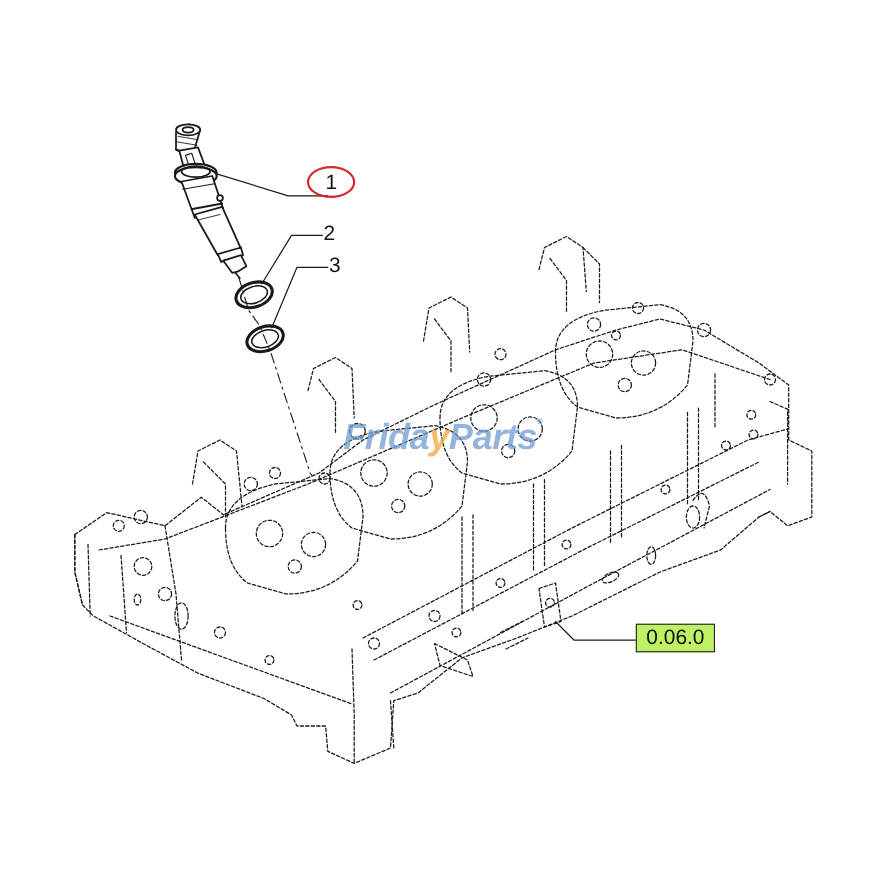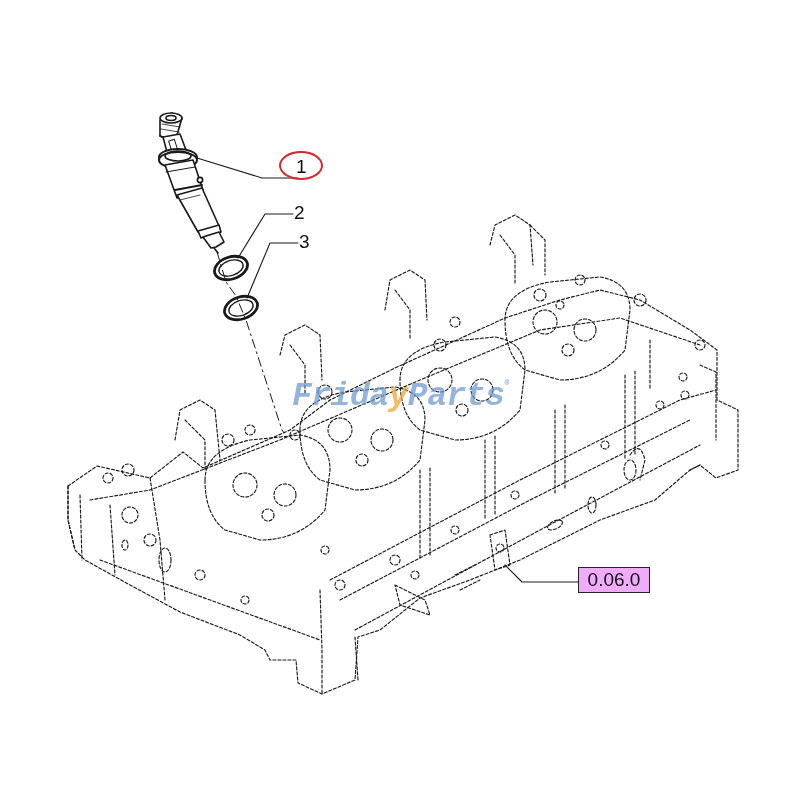--- a/index.html
+++ b/index.html
@@ -1,21 +1,21 @@
 <!DOCTYPE html>
 <html><head>
   <meta charset="utf-8">
   <style>
     html, body { margin: 0; padding: 0; background: #ffffff; }
     body { width: 800px; height: 800px; position: relative; overflow: hidden; font-family: "Liberation Sans", sans-serif; }
     #canvas { position: absolute; left: 0; top: 0; width: 800px; height: 800px; }
     .label { position: absolute; font-family: "Liberation Sans", sans-serif; color: #111; font-size: 19px; line-height: 1; }
     .callout-circle { position: absolute; left: 279px; top: 151px; width: 44px; height: 29px; border: 2px solid #d42a2f; border-radius: 50%; box-sizing: border-box; }
-    .ref-box { position: absolute; left: 578px; top: 567px; width: 72px; height: 26px; border: 1.5px solid #222; box-sizing: border-box; background: #f0abfc; font-size: 19px; display: flex; align-items: center; justify-content: center; color: #111; }
-    .watermark { position: absolute; left: 292px; top: 378px; font-family: Liberation Mono, monospace; font-weight: bold; font-style: italic; font-size: 33px; letter-spacing: -0.5px; color: #6f9bd1; opacity: 0.75; white-space: nowrap; }
+    .ref-box { position: absolute; left: 578px; top: 567px; width: 72px; height: 26px; border: 1.5px solid #222; box-sizing: border-box; background: #bef264; font-size: 19px; display: flex; align-items: center; justify-content: center; color: #111; }
+    .watermark { position: absolute; left: 312px; top: 378px; font-family: Liberation Sans, sans-serif; font-weight: bold; font-style: italic; font-size: 33px; letter-spacing: -0.5px; color: #6f9bd1; opacity: 0.75; white-space: nowrap; }
     .watermark .tick { color: #f0a63a; }
     .watermark .reg { font-size: 8px; vertical-align: top; font-style: normal; }
   </style>
 </head>
 <body>
 
 <svg id="canvas" viewBox="0 0 800 800" xmlns="http://www.w3.org/2000/svg">
   <g fill="none" stroke="#1a1a1a" stroke-linecap="round" stroke-linejoin="round">
 
     <g stroke-width="1.6">

